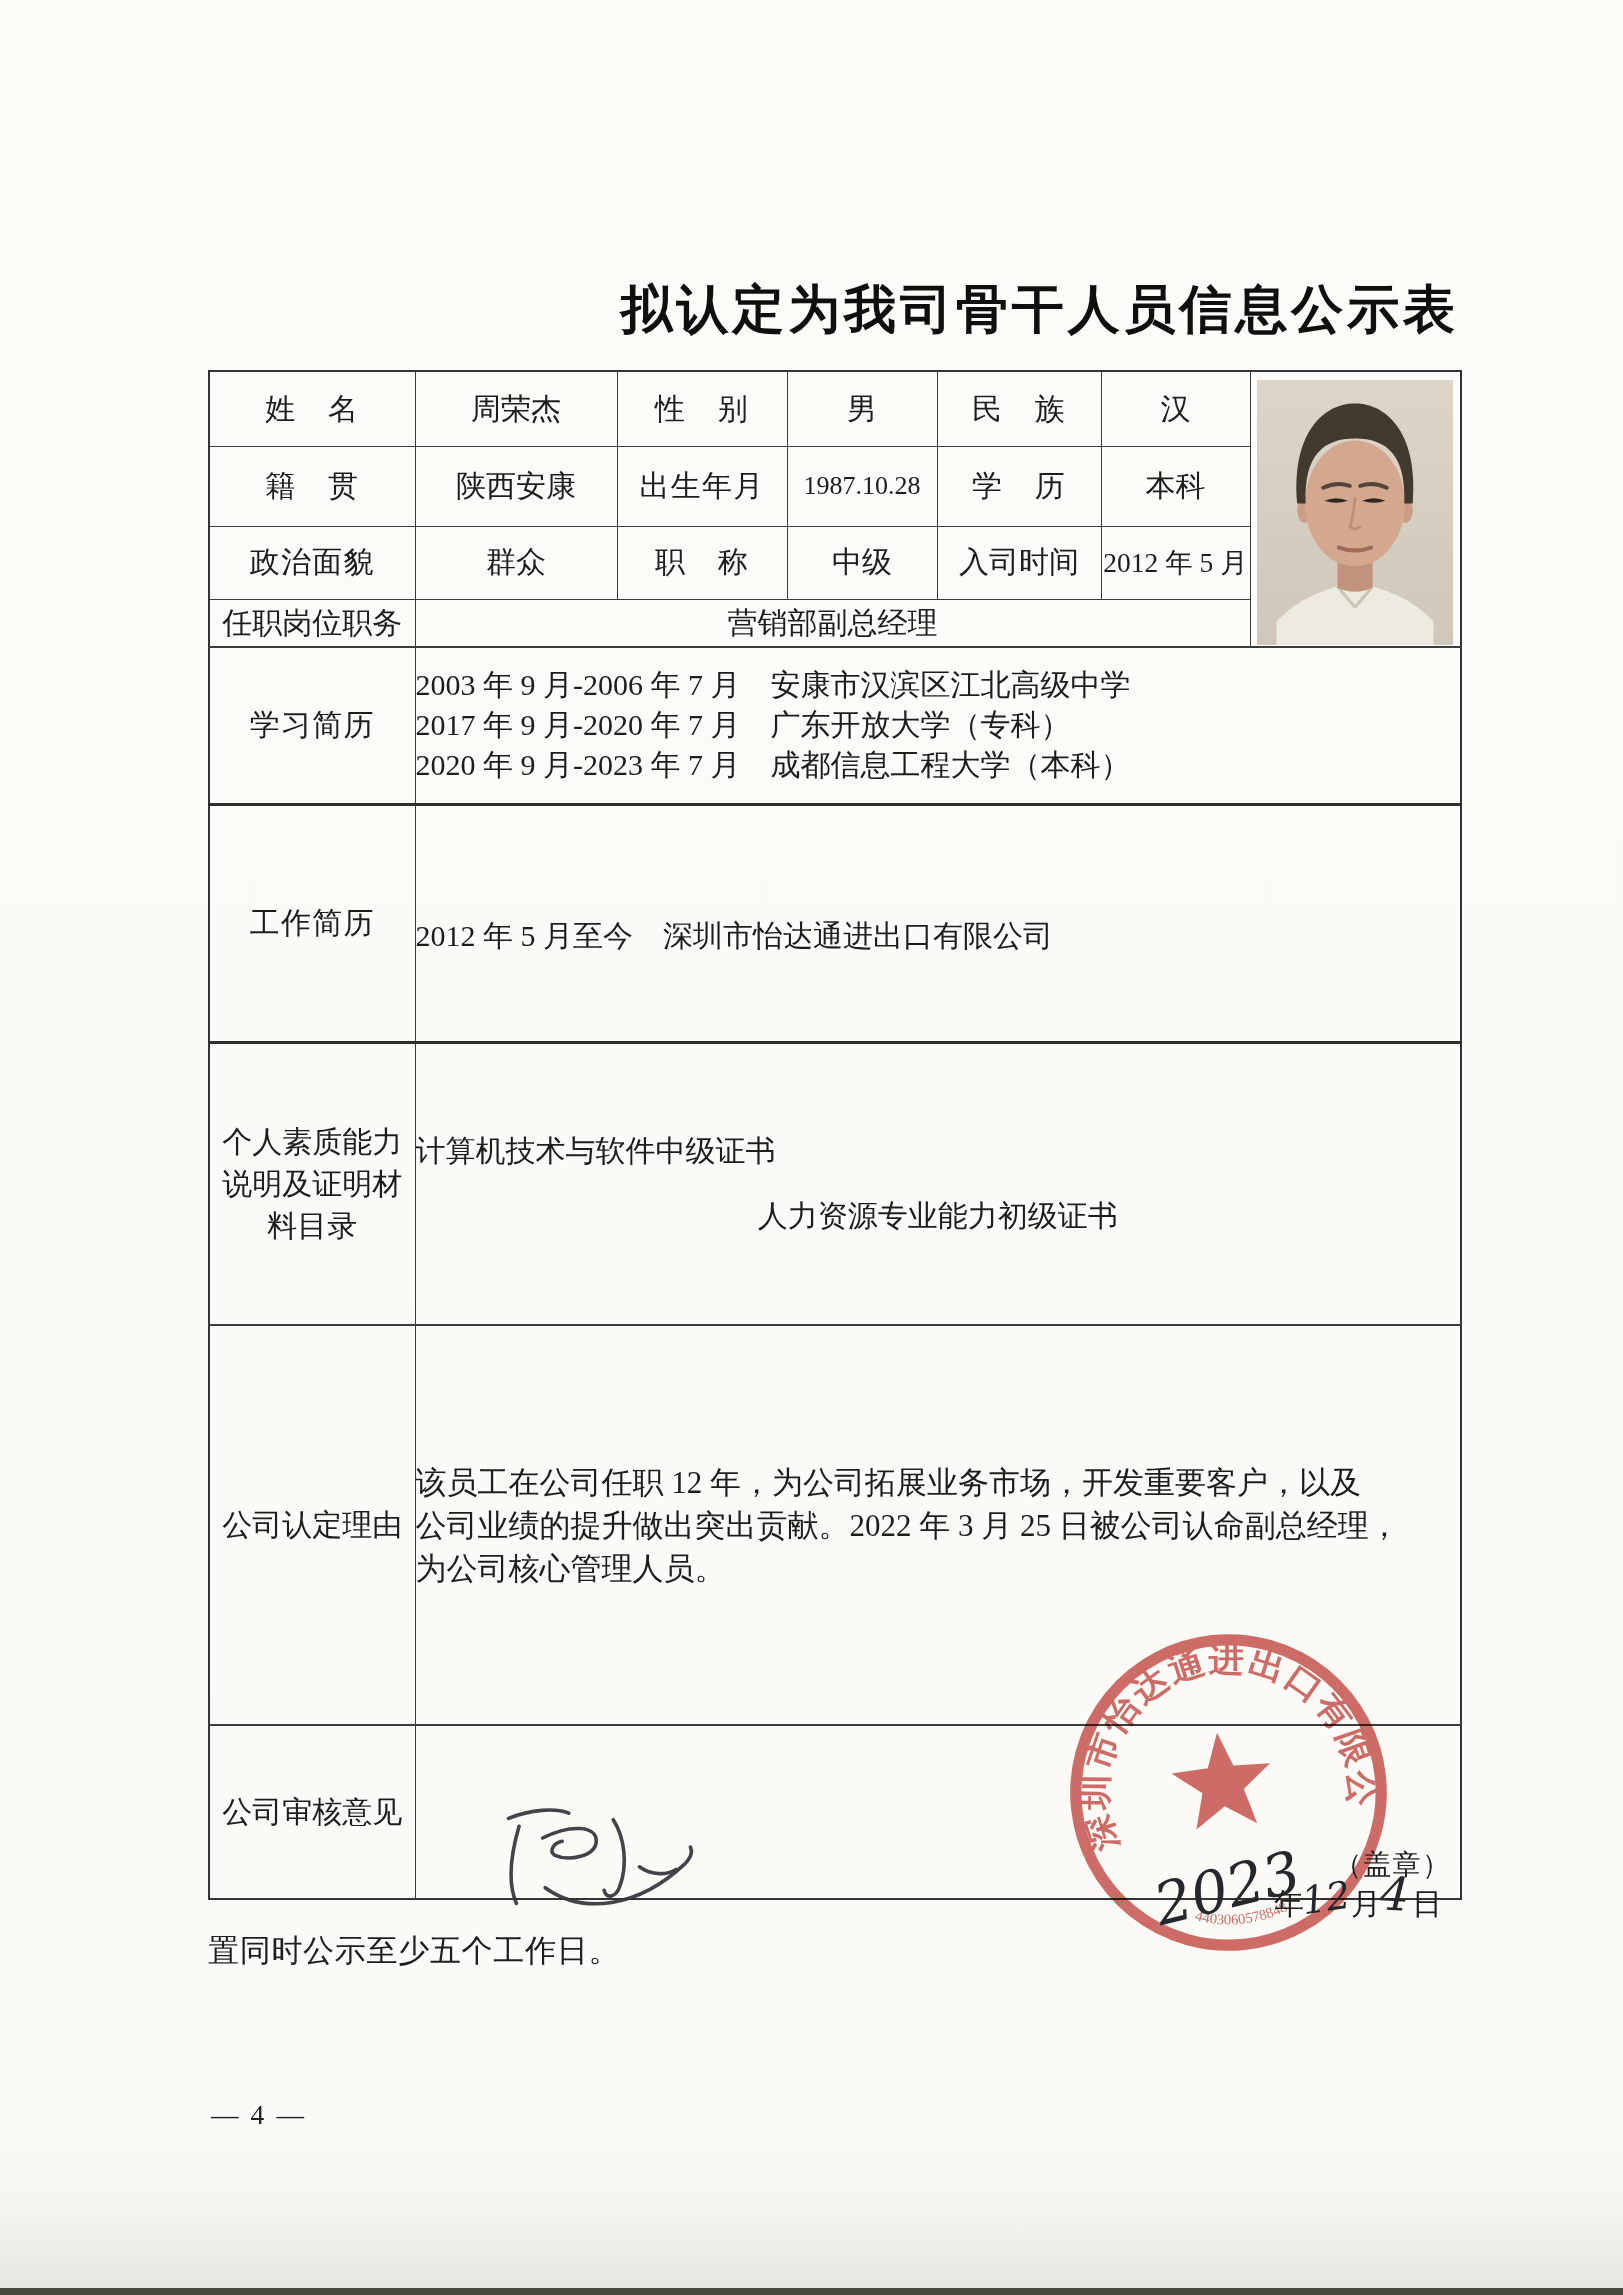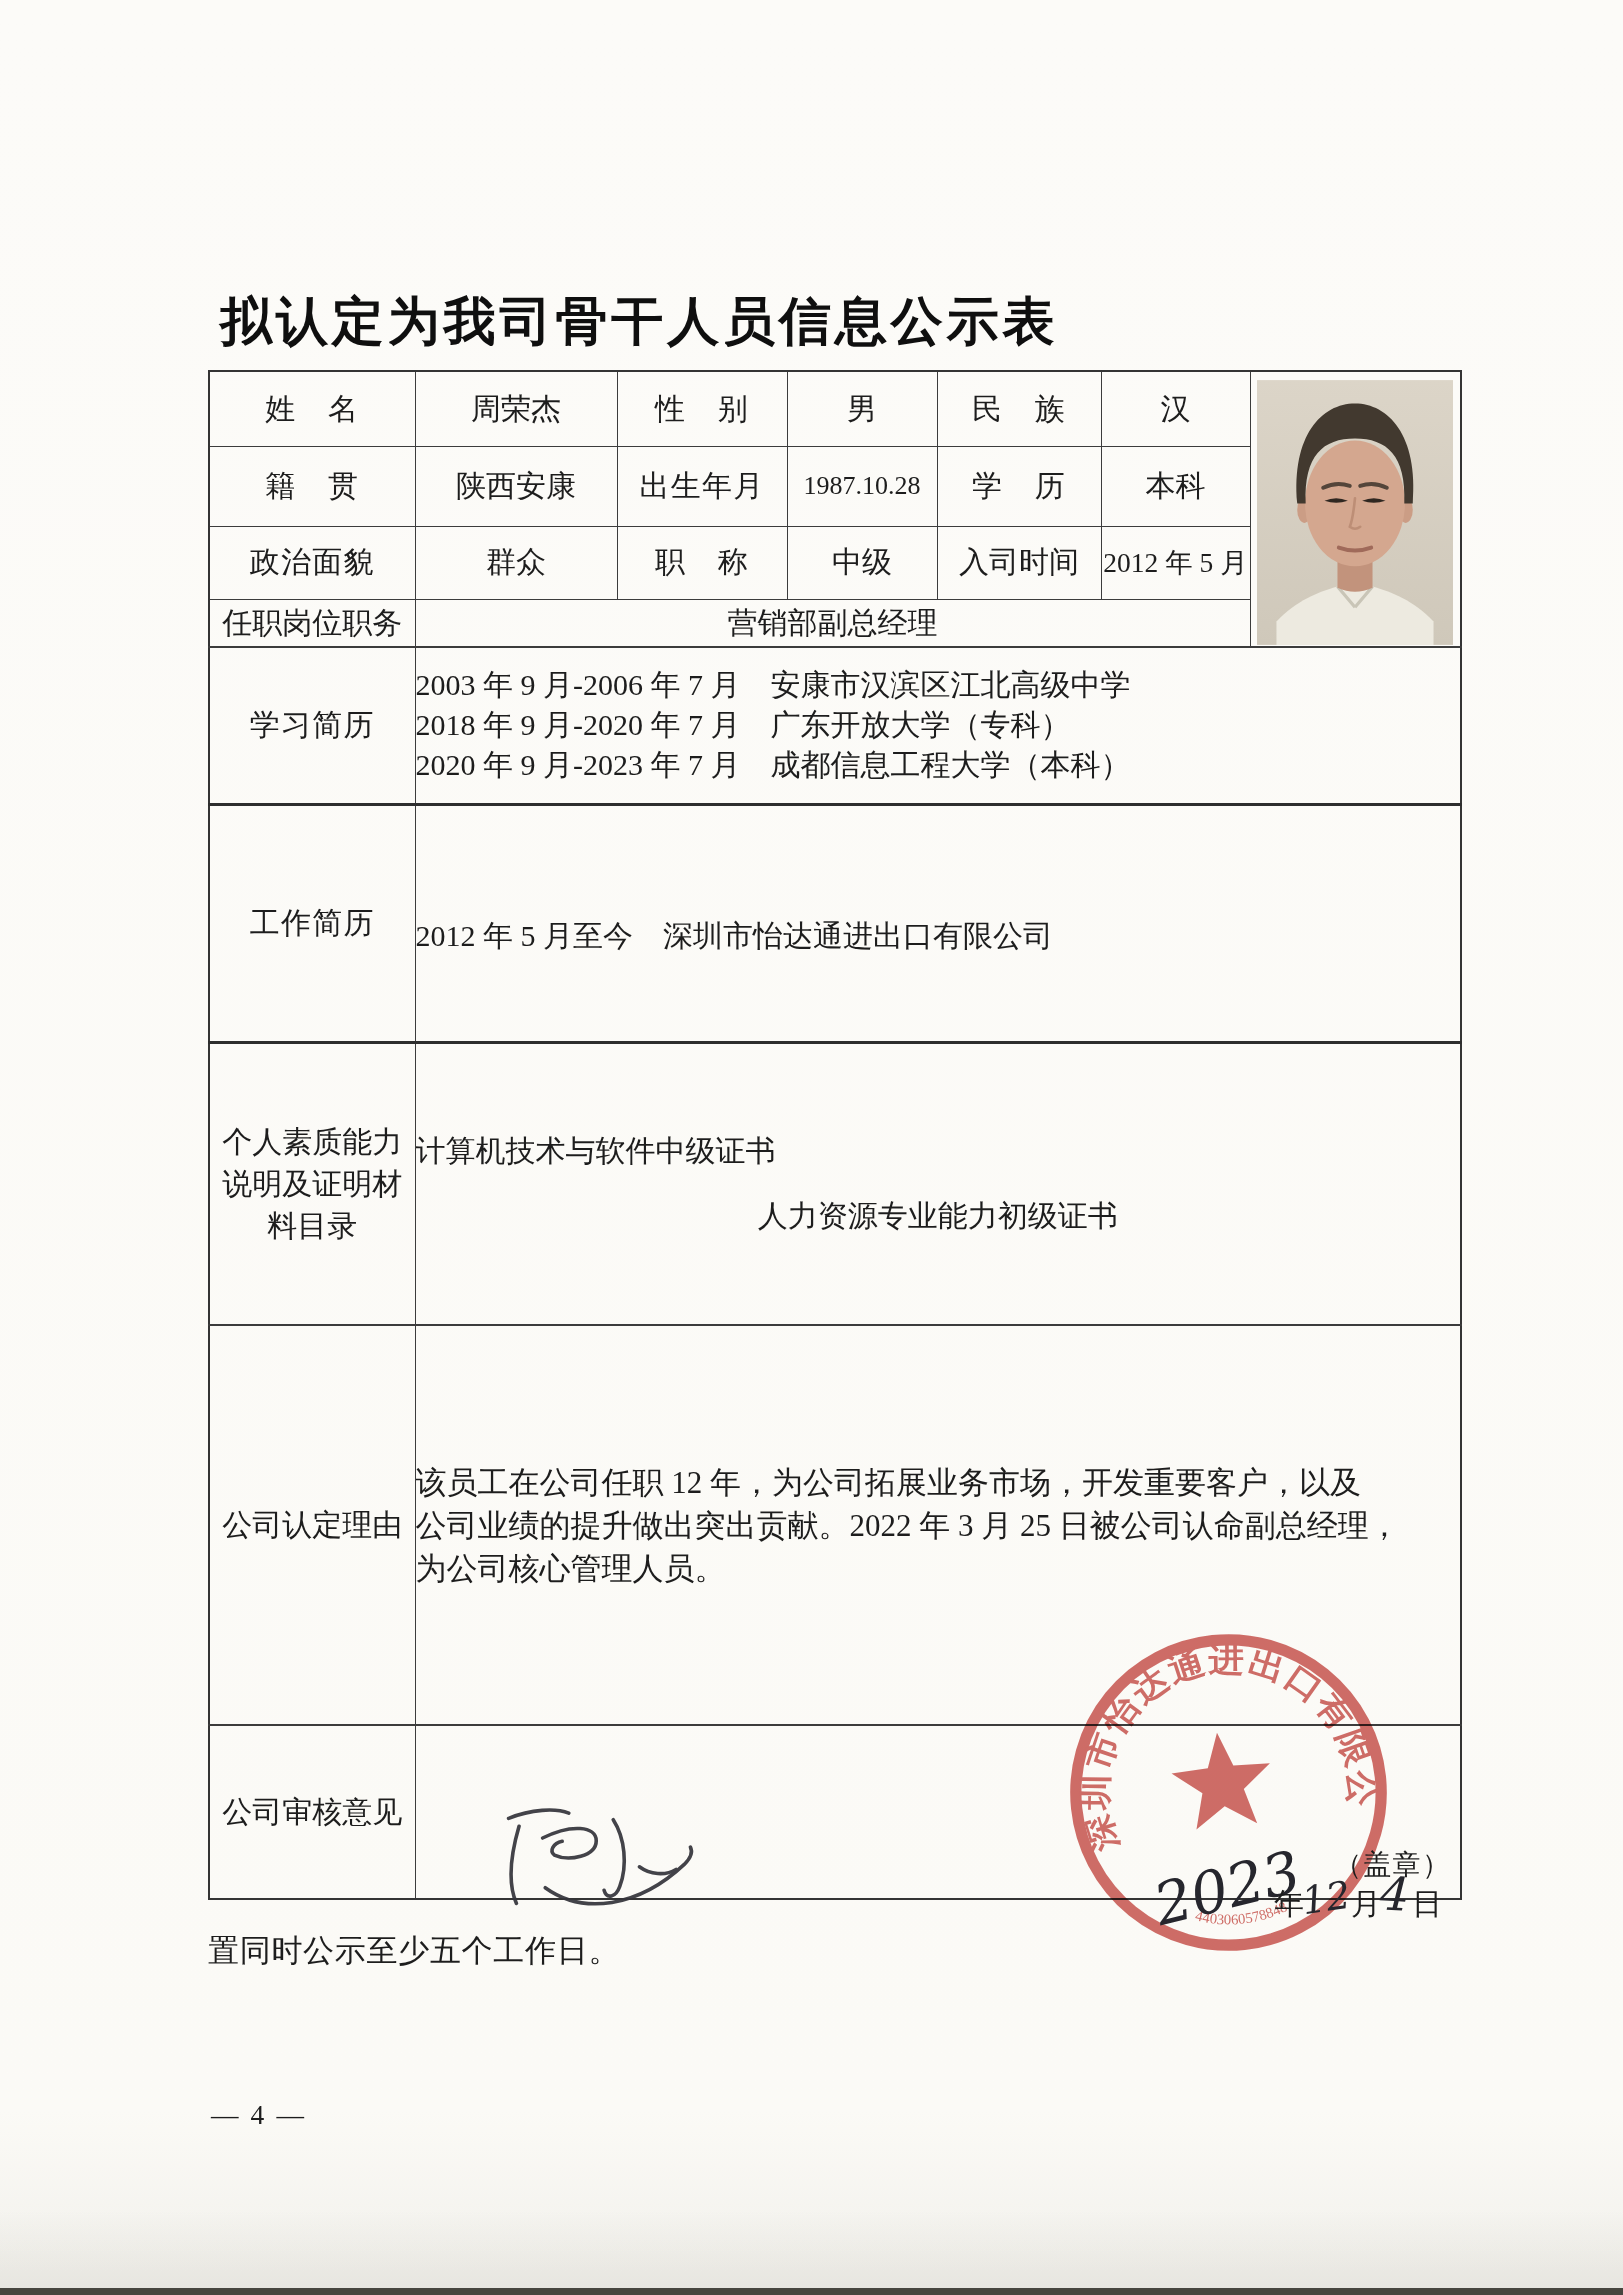--- a/index.html
+++ b/index.html
@@ -10,21 +10,21 @@
     color:#1d1d1d;
     -webkit-font-smoothing:antialiased;
   }
   .page{
     position:relative;width:1623px;height:2295px;
     background:linear-gradient(180deg,#fcfbf8 0%,#fbfaf6 92%,#f2f1ec 99%);
     overflow:hidden;
   }
   .title{
     position:absolute;left:208px;top:275px;width:1251px;height:63px;
-    margin:12px;text-align:left;
+    margin:0;text-align:right;
     font-size:52px;font-weight:bold;letter-spacing:3.9px;
     color:#0f0f0f;
   }
   table.form-table{
     position:absolute;left:208px;top:370px;width:1251px;
     border-collapse:collapse;table-layout:fixed;
     font-size:30px;
   }
   table.form-table td{
     border:1.3px solid #3c3c3c;
@@ -135,21 +135,21 @@
     </tr>
     <tr style="height:46px">
       <td class="lbl" style="letter-spacing:0"><span>任职岗位职务</span></td>
       <td class="val" colspan="5"><span>营销部副总经理</span></td>
     </tr>
     <tr class="bt-med" style="height:157px">
       <td class="lbl"><span>学习简历</span></td>
       <td class="content" colspan="6">
         <div class="lines">
           <div>2003 年 9 月-2006 年 7 月　安康市汉滨区江北高级中学</div>
-          <div>2018 年 9 月-2020 年 7 月　广东开放大学（专科）</div>
+          <div>2017 年 9 月-2020 年 7 月　广东开放大学（专科）</div>
           <div>2020 年 9 月-2023 年 7 月　成都信息工程大学（本科）</div>
         </div>
       </td>
     </tr>
     <tr class="bt-thick" style="height:238px">
       <td class="lbl"><span>工作简历</span></td>
       <td class="content" colspan="6">
         <div style="padding-top:26px">2012 年 5 月至今　深圳市怡达通进出口有限公司</div>
       </td>
     </tr>

